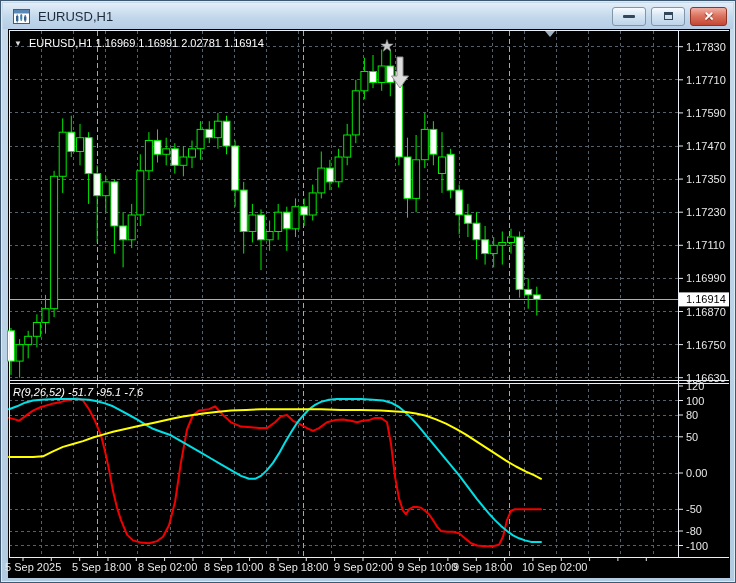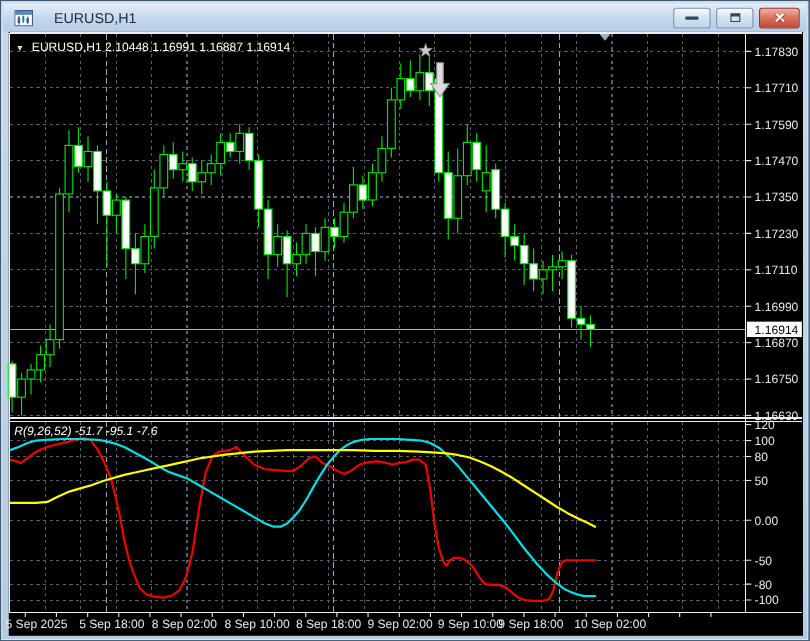--- a/index.html
+++ b/index.html
@@ -1,19 +1,19 @@
 <!DOCTYPE html>
 <html><head>
 <meta charset="utf-8">
 <style>
   html,body{margin:0;padding:0;background:#6b809a;font-family:"Liberation Sans",sans-serif;}
   .window{position:relative;width:736px;height:583px;background:linear-gradient(#c7daec,#b3cbe0);
     box-sizing:border-box;border:1px solid #3f5872;box-shadow:inset 0 0 0 1px #dceaf6;overflow:hidden;}
   .titlebar{position:absolute;left:2px;top:2px;right:2px;height:26px;display:flex;align-items:center;
-    padding-left:10px;gap:19px;background:linear-gradient(#e3eef8,#c2d7eb 55%,#b6cde4);}
+    padding-left:10px;gap:8px;background:linear-gradient(#e3eef8,#c2d7eb 55%,#b6cde4);}
   .titlebar .title{font-size:13px;color:#1d2b3a;}
   .btns{margin-left:auto;margin-right:6px;display:flex;gap:5px;}
   .winbtn{width:34px;height:19px;border:1px solid #8096aa;border-radius:3px;display:flex;align-items:center;
     justify-content:center;background:linear-gradient(#f8fbfe,#d6e5f3 45%,#bed4e9);box-sizing:border-box;cursor:default;}
   .winbtn.close{width:37px;background:linear-gradient(#f0b0a6,#dd7561 45%,#c24834);border-color:#8e3526;}
   .glyph-min{width:12px;height:3px;background:#33475a;border-radius:1px;}
   .glyph-restore{width:9px;height:8px;border:1px solid #33475a;border-top:3px solid #33475a;box-sizing:border-box;background:transparent;}
   .glyph-close{position:relative;width:12px;height:12px;}
   .glyph-close::before,.glyph-close::after{content:"";position:absolute;left:1px;top:5px;width:10px;height:2.4px;
     background:#fff;border-radius:1px;box-shadow:0 1px 1px rgba(90,10,0,.5);}
@@ -347,16 +347,16 @@
         <text x="521" y="570">10 Sep 02:00</text>
       </g>
       <g>
         <rect x="678" y="291.4" width="50" height="14" fill="#ffffff"></rect>
         <text x="685" y="302.4" font-size="11" font-family="Liberation Sans,sans-serif" fill="#000000">1.16914</text>
       </g>
     </svg>
 
   <div class="ohlc-header">
     <span class="dd">▼</span>
-    <span>EURUSD,H1 2.10448 1.16991 1.16887 1.16914</span>
+    <span>EURUSD,H1 1.16969 1.16991 2.02781 1.16914</span>
   </div>
   <div class="ind-label">R(9,26,52) -51.7 -95.1 -7.6</div>
 </div>
 
 </body></html>

